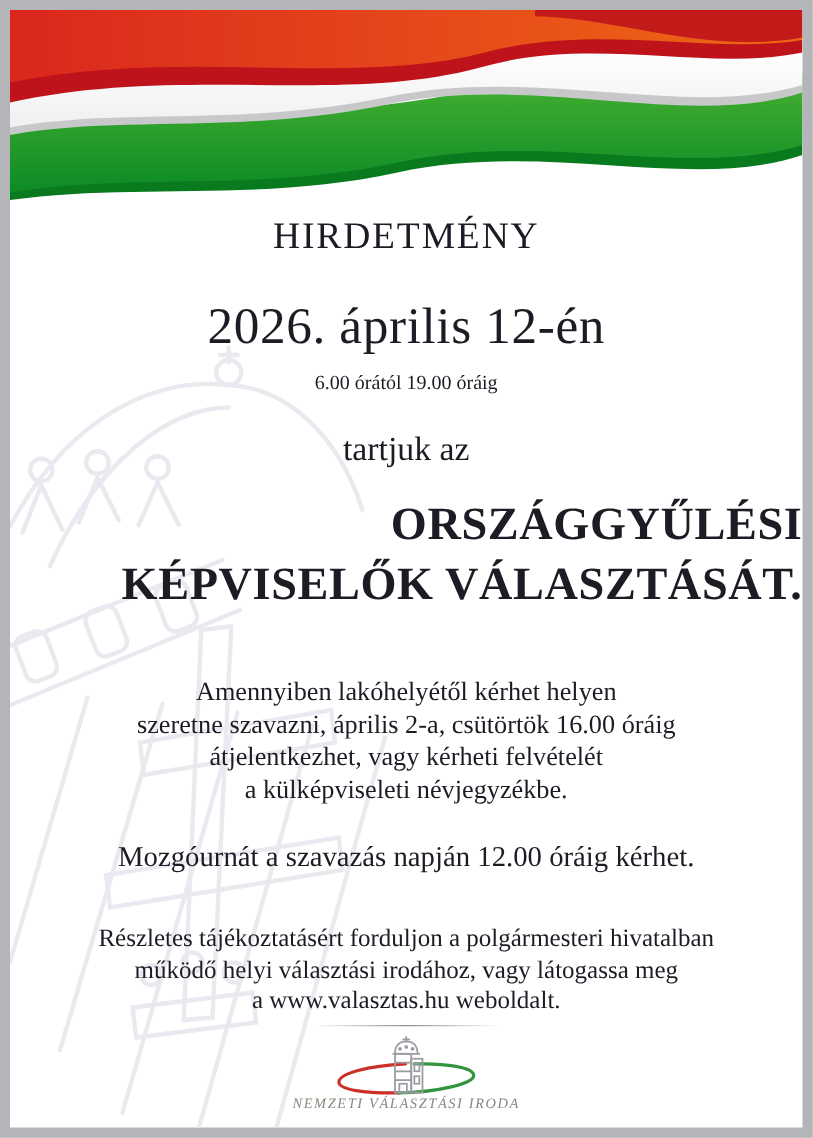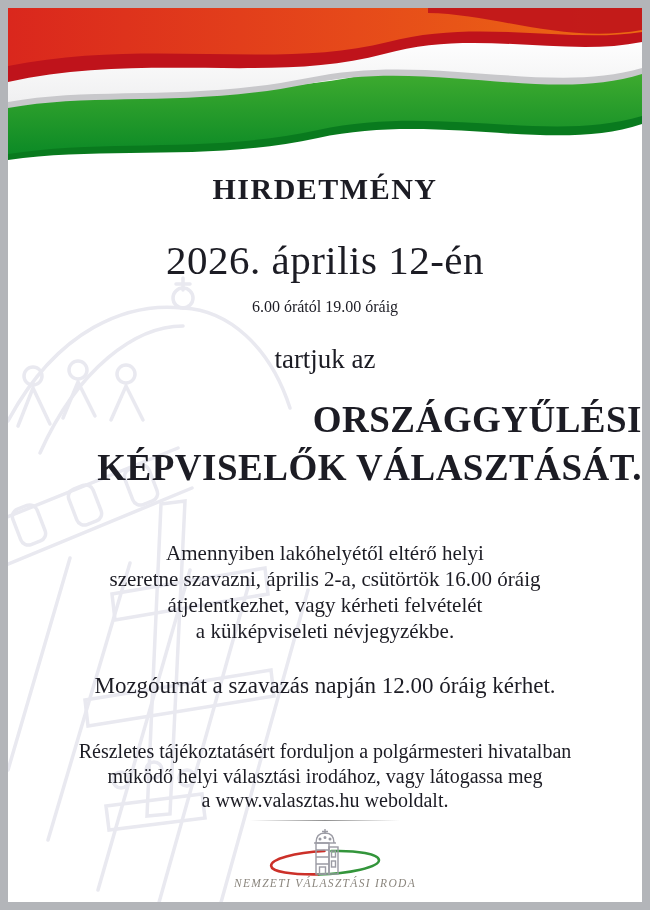--- a/index.html
+++ b/index.html
@@ -9,21 +9,21 @@
     box-sizing:border-box;
     background:#ffffff;
     border:8px solid #b3b5b9;
     overflow:hidden;
     font-family:"Liberation Serif","DejaVu Serif",serif;
     color:#1c1c24;
   }
   .flag{position:absolute;top:0;left:0;width:634px;height:158px;display:block;}
   .watermark{position:absolute;left:-30px;top:250px;width:340px;height:648px;pointer-events:none;}
   .txt{position:absolute;left:0;right:0;text-align:center;white-space:nowrap;}
-  .title{top:164px;font-size:30px;font-weight:bold;letter-spacing:1.5px;}
+  .title{top:164px;font-size:30px;font-weight:normal;letter-spacing:1.5px;}
   .date{top:228px;font-size:41px;letter-spacing:0.5px;}
   .time{top:290px;font-size:16px;}
   .connector{top:336px;font-size:27px;}
   .heading{top:388px;font-size:37px;font-weight:bold;line-height:48px;letter-spacing:0.5px;text-align:right;}
   .para1{top:532px;font-size:21px;line-height:26px;}
   .mozgo{top:665px;font-size:23px;}
   .para2{top:718px;font-size:20px;line-height:24.5px;margin-top:13px;}
   .line{display:block;}
   .divider{
     position:absolute;top:812px;left:0;right:0;margin:0 auto;
@@ -114,21 +114,21 @@
   <div class="txt date">2026. április 12-én</div>
   <div class="txt time">6.00 órától 19.00 óráig</div>
   <div class="txt connector">tartjuk az</div>
 
   <div class="txt heading">
     <span class="line">ORSZÁGGYŰLÉSI</span>
     <span class="line">KÉPVISELŐK VÁLASZTÁSÁT.</span>
   </div>
 
   <div class="txt para1">
-    <span class="line">Amennyiben lakóhelyétől eltérő helyi</span>
+    <span class="line">Amennyiben lakóhelyétől kérhet helyen</span>
     <span class="line">szeretne szavazni, április 2-a, csütörtök 16.00 óráig</span>
     <span class="line">átjelentkezhet, vagy kérheti felvételét</span>
     <span class="line">a külképviseleti névjegyzékbe.</span>
   </div>
 
   <div class="txt mozgo">Mozgóurnát a szavazás napján 12.00 óráig kérhet.</div>
 
   <div class="txt para2">
     <span class="line">Részletes tájékoztatásért forduljon a polgármesteri hivatalban</span>
     <span class="line">működő helyi választási irodához, vagy látogassa meg</span>

